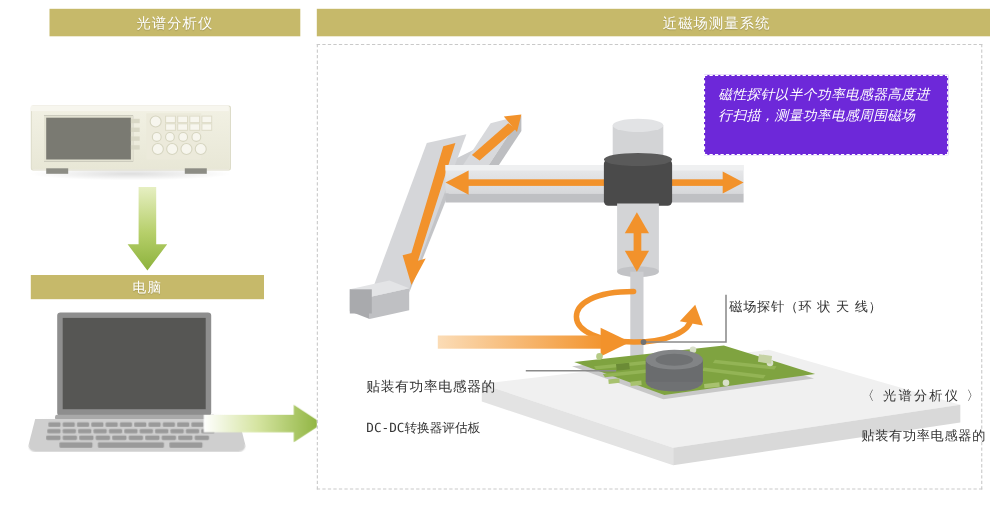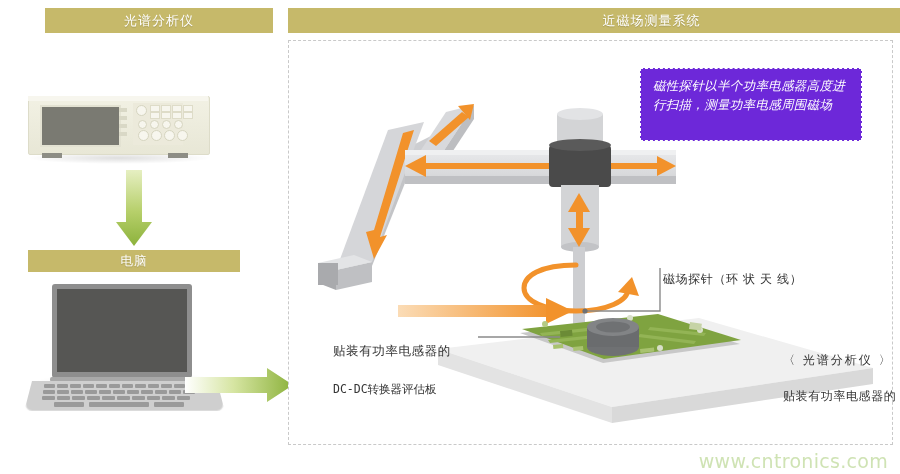--- a/index.html
+++ b/index.html
@@ -362,14 +362,13 @@
   <div class="lbl" id="lbl-board">
     <div class="l1">贴装有功率电感器的</div>
     <div>DC-DC转换器评估板</div>
   </div>
 
   <div class="lbl" id="lbl-range">
     <div class="rtitle">〈 光谱分析仪 〉</div>
     <div>贴装有功率电感器的</div>
   </div>
 
-  <div id="watermark">www.cntronics.com</div>
 </div>
 
 </body></html>

